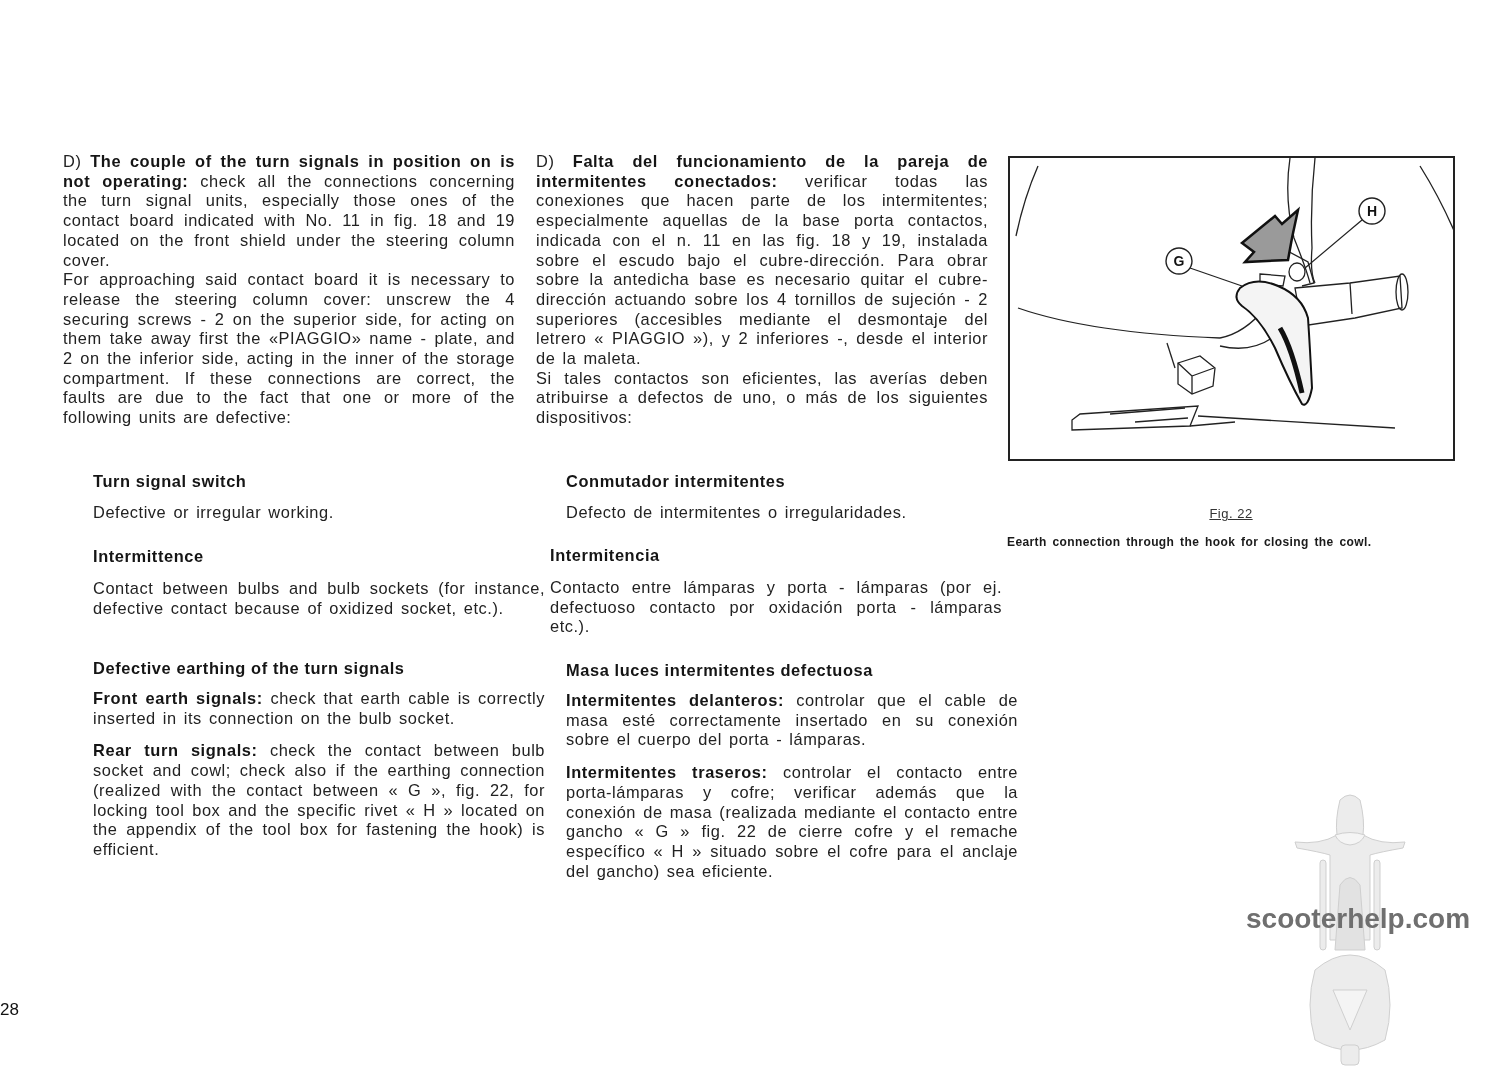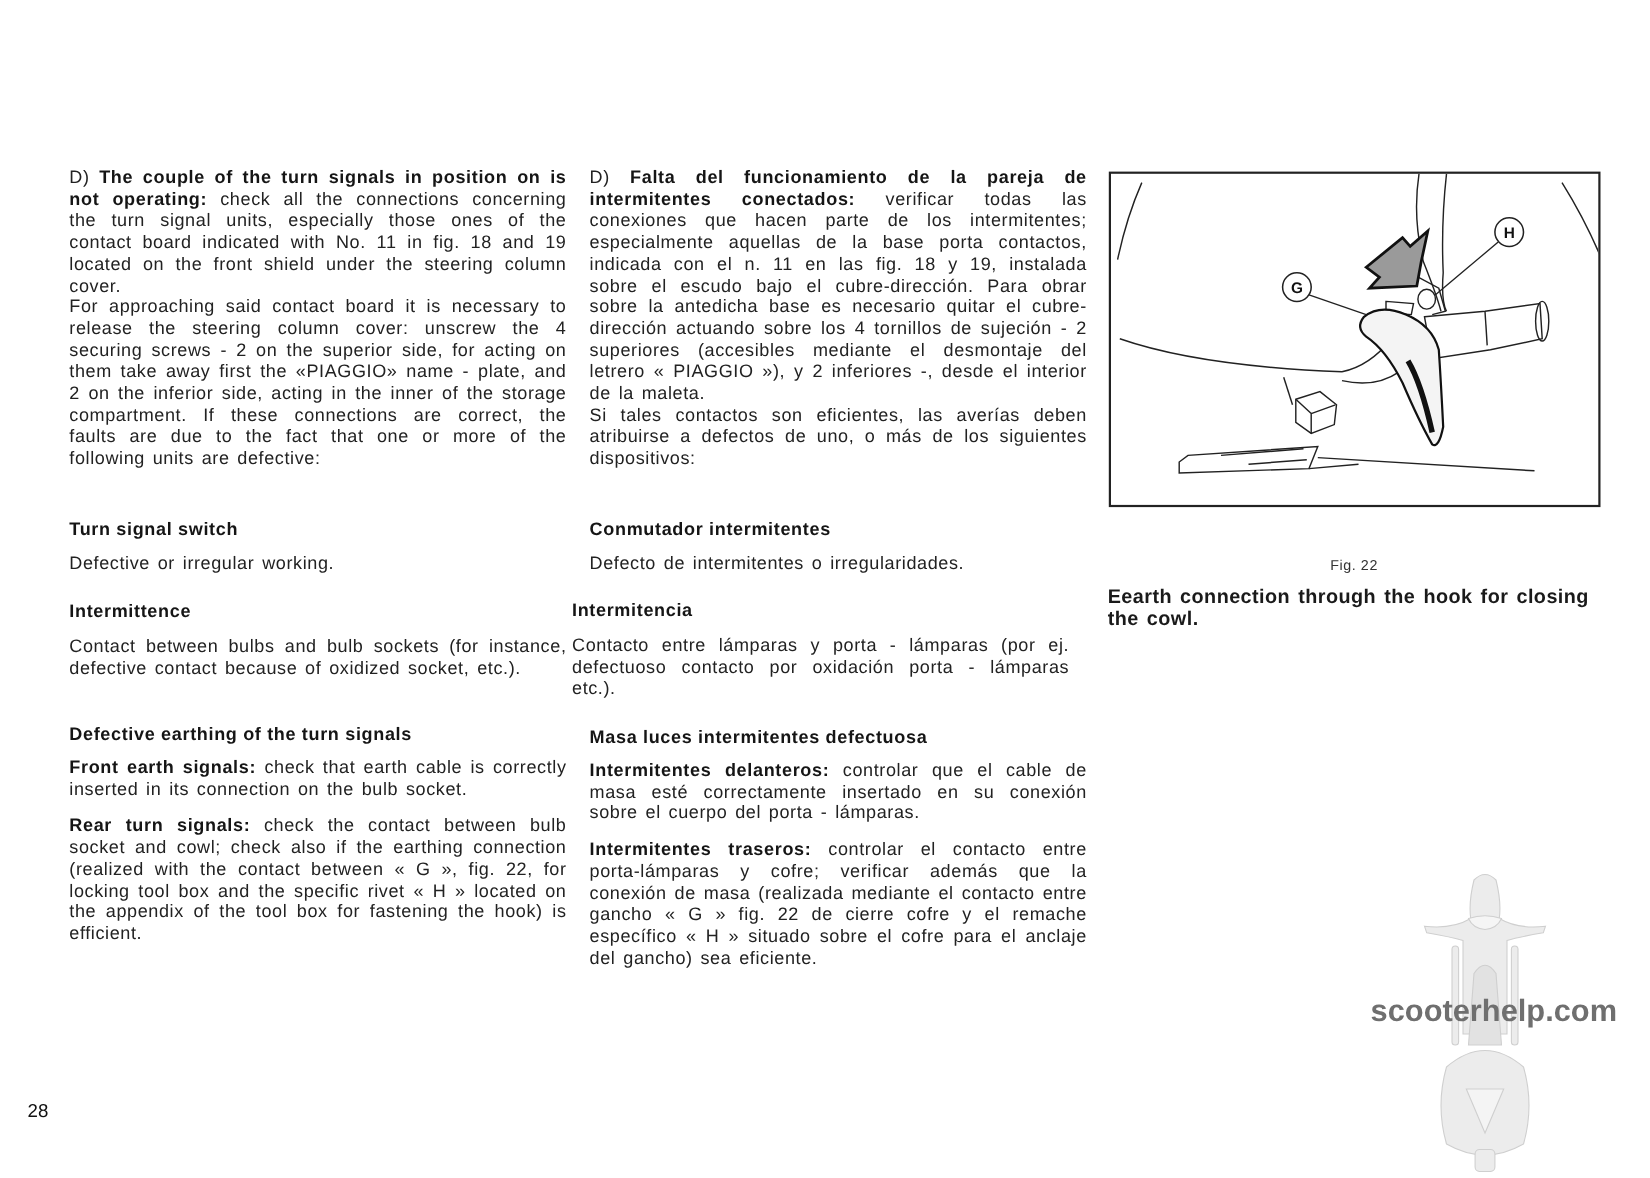--- a/index.html
+++ b/index.html
@@ -12,36 +12,36 @@
   .col-es { left: 536px; }
   .para {
     font-size: 16.4px; line-height: 19.7px; text-align: justify;
     letter-spacing: 0.55px; word-spacing: 2px; margin: 0;
   }
   .para b { font-weight: bold; color: #151515; letter-spacing: 0.6px; }
   .heading {
     font-size: 16.4px; font-weight: bold; letter-spacing: 0.6px;
     margin: 0; color: #151515;
   }
-  .abs { position: absolute; width: 452px; }
+  .abs { position: absolute; width: 452px; margin-left: 30px; }
   .figure {
     position: absolute; left: 1008px; top: 156px; width: 447px; height: 305px;
     border: 2px solid #222; box-sizing: border-box; background: #fff;
   }
   .fig-num {
     position: absolute; left: 1006px; top: 506px; width: 450px; text-align: center;
-    font-size: 13px; color: #333; letter-spacing: 0.5px;
+    font-size: 13px; color: #333; letter-spacing: 0.5px; text-decoration: underline;
   }
   .fig-caption {
     position: absolute; left: 1007px; top: 532px; width: 460px;
-    font-size: 18px; font-weight: bold; line-height: 20px; color: #1a1a1a;
+    font-size: 12px; font-weight: bold; line-height: 20px; color: #1a1a1a;
     letter-spacing: 0.4px; word-spacing: 2px;
   }
   .page-num {
-    position: absolute; left: 25px; top: 1000px; font-size: 17px; color: #111;
+    position: absolute; left: 0; top: 1000px; font-size: 17px; color: #111;
   }
   .watermark {
     position: absolute; left: 1246px; top: 903px; font-size: 28px; font-weight: bold;
     color: #6f6f6f; letter-spacing: 0px; z-index: 3;
   }
   .scooter { position: absolute; left: 1285px; top: 790px; width: 130px; height: 280px; z-index: 2; }
 </style>
 </head>
 <body>
 

